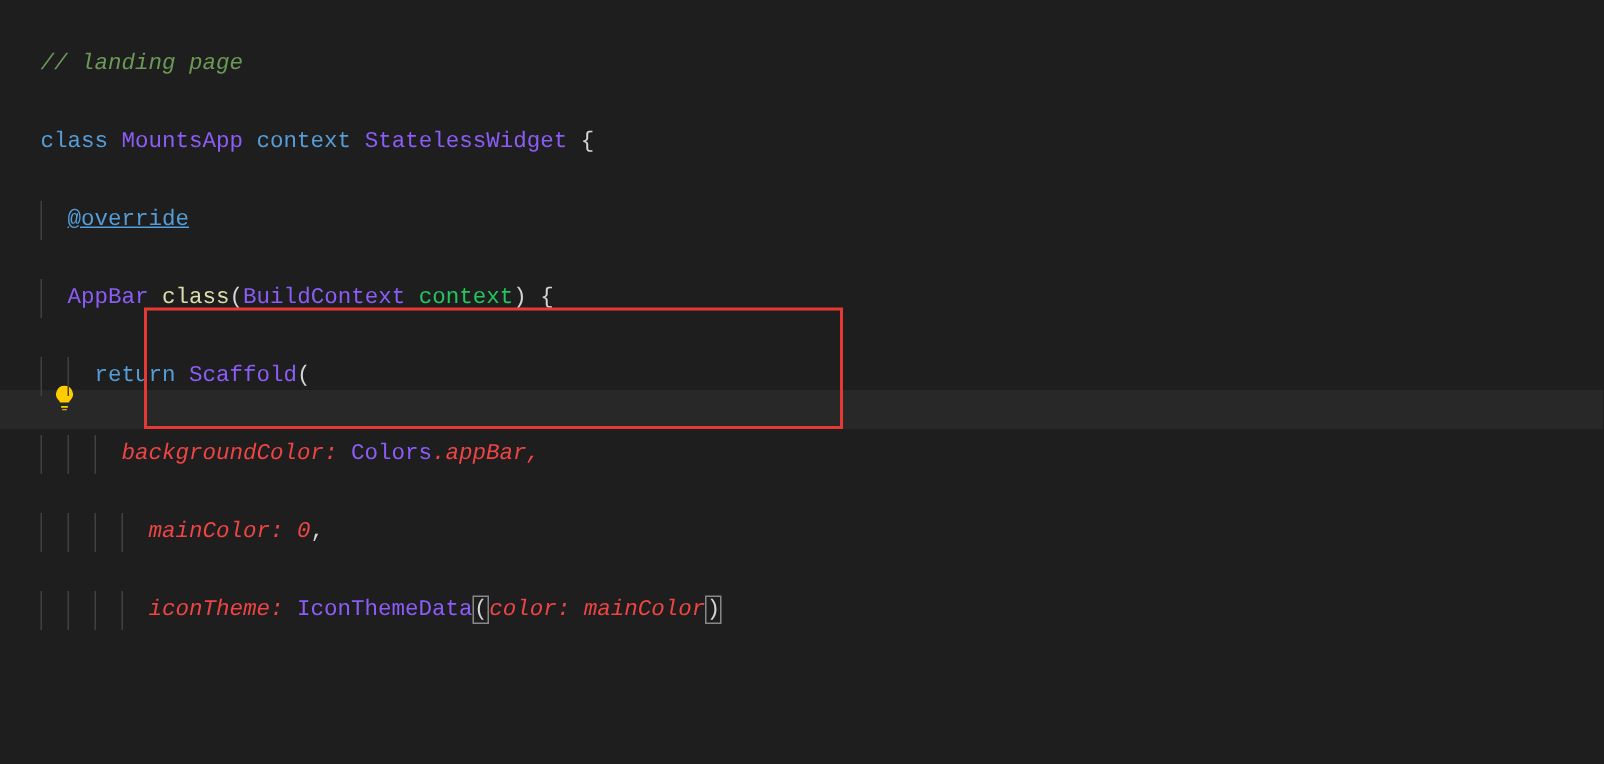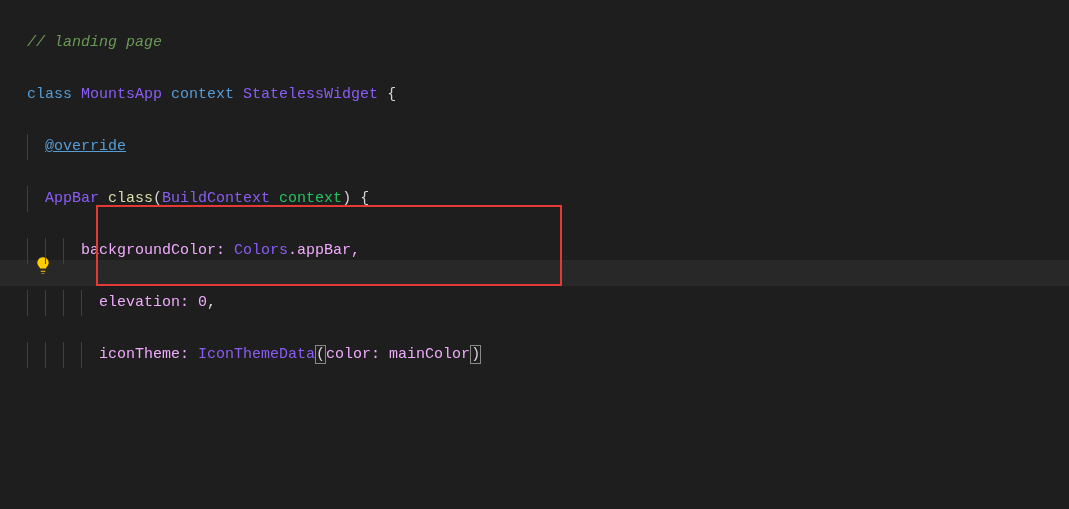--- a/index.html
+++ b/index.html
@@ -70,21 +70,21 @@
     z-index: 5;
     pointer-events: none;
   }
   .tok { position: relative; z-index: 2; }
   .comment { color: #6a9955; font-style: italic; }
   .keyword { color: #569cd6; }
   .classname { color: #8b5cf6; }
   .method { color: #dcdcaa; }
   .param { color: #22c55e; }
   .punct { color: #d4d4d4; }
-  .rest { color: #f0abfc; }
+  .rest { color: #ef4444; font-style: italic; }
   .annot { color: #569cd6; text-decoration: underline; }
   .bracket-hl {
     border: 1px solid #888;
     padding: 0 0px;
   }
 </style>
 </head>
 <body>
 
 <div class="active-line"></div>
@@ -97,22 +97,23 @@
   </div>
 </div>
 
 <div class="red-box"></div>
 
 <div class="code">
 <div class="code-line"><span class="tok comment">// landing page</span></div>
 <div class="code-line"><span class="tok keyword">class</span><span class="tok"> </span><span class="tok classname">MountsApp</span><span class="tok"> </span><span class="tok keyword">context</span><span class="tok"> </span><span class="tok classname">StatelessWidget</span><span class="tok punct"> {</span></div>
 <div class="code-line"><div class="guides"><div class="guide" style="left:0px"></div></div><span class="tok">  </span><span class="tok annot">@override</span></div>
 <div class="code-line"><div class="guides"><div class="guide" style="left:0px"></div></div><span class="tok">  </span><span class="tok classname">AppBar</span><span class="tok"> </span><span class="tok method">class</span><span class="tok punct">(</span><span class="tok classname">BuildContext</span><span class="tok param"> context</span><span class="tok punct">) {</span></div>
+<div class="code-line"><div class="guides"><div class="guide" style="left:0px"></div><div class="guide" style="left:18px"></div></div><span class="tok">    </span><span class="tok keyword">return</span><span class="tok"> </span><span class="tok classname">Scaffold</span><span class="tok punct">(</span></div>
 <div class="code-line"><div class="guides"><div class="guide" style="left:0px"></div><div class="guide" style="left:18px"></div><div class="guide" style="left:36px"></div></div><span class="tok">      </span><span class="tok rest">backgroundColor: </span><span class="tok classname">Colors</span><span class="tok rest">.appBar,</span></div>
-<div class="code-line"><div class="guides"><div class="guide" style="left:0px"></div><div class="guide" style="left:18px"></div><div class="guide" style="left:36px"></div><div class="guide" style="left:54px"></div></div><span class="tok">        </span><span class="tok rest">elevation: </span><span class="tok rest">0</span><span class="tok punct">,</span></div>
+<div class="code-line"><div class="guides"><div class="guide" style="left:0px"></div><div class="guide" style="left:18px"></div><div class="guide" style="left:36px"></div><div class="guide" style="left:54px"></div></div><span class="tok">        </span><span class="tok rest">mainColor: </span><span class="tok rest">0</span><span class="tok punct">,</span></div>
 <div class="code-line"><div class="guides"><div class="guide" style="left:0px"></div><div class="guide" style="left:18px"></div><div class="guide" style="left:36px"></div><div class="guide" style="left:54px"></div></div><span class="tok">        </span><span class="tok rest">iconTheme: </span><span class="tok classname">IconThemeData</span><span class="tok punct bracket-hl">(</span><span class="tok rest">color: mainColor</span><span class="tok punct bracket-hl">)</span></div>
 
 
 
 
 
 
 
 
 </div>

